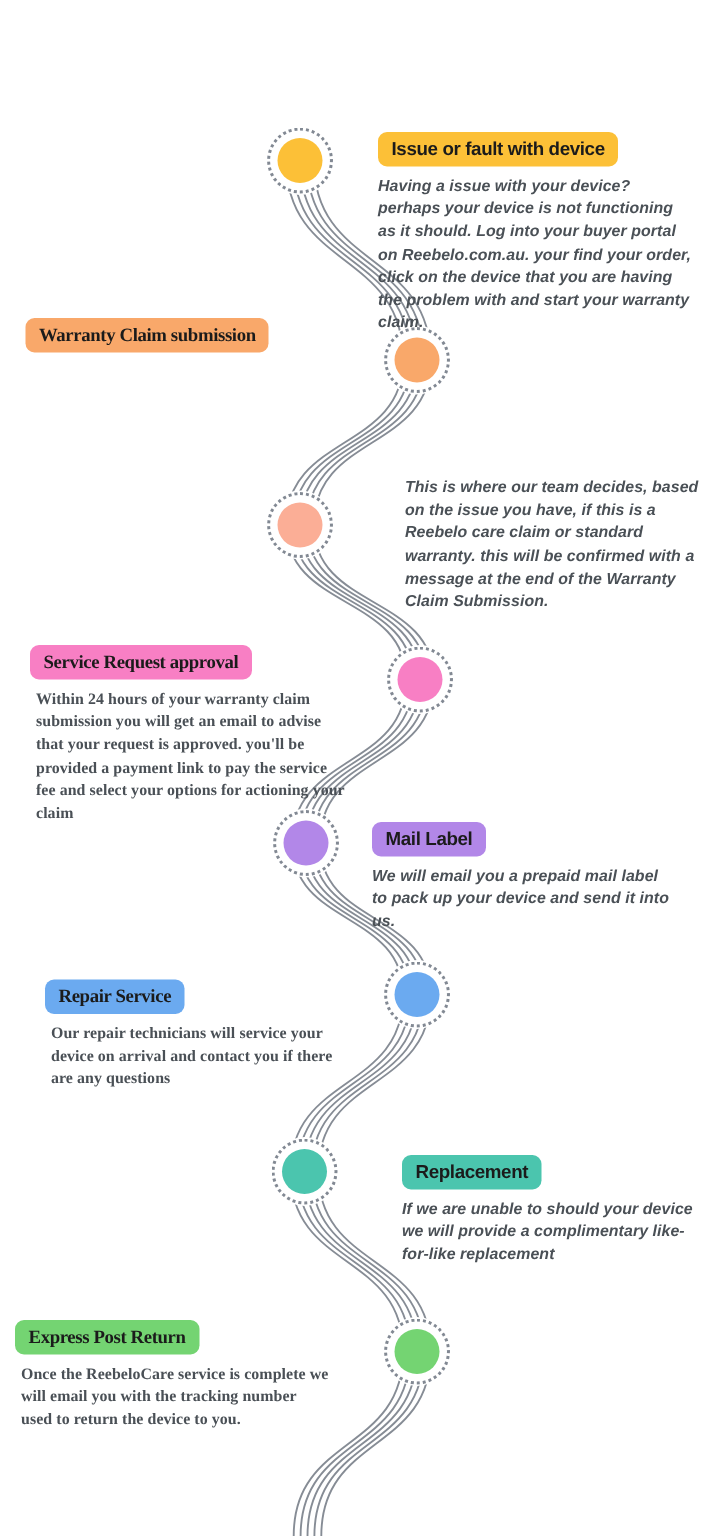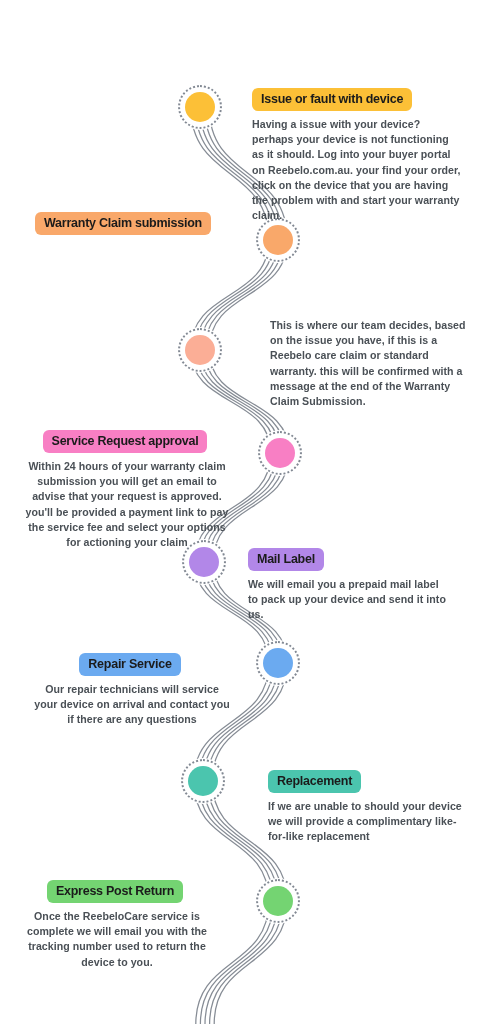--- a/index.html
+++ b/index.html
@@ -76,21 +76,21 @@
     margin-left: -15px;
     margin-top: -15px;
     border-radius: 50%;
   }
 
   
   .step {
     position: absolute;
     width: 205px;
   }
-  .step.left  { text-align: center; }
+  .step.left  { text-align: left; font-family: Liberation Serif, serif; }
   .step.right { text-align: left;  }
 
   .badge {
     display: inline-block;
     padding: 3px 9px 4px 9px;
     border-radius: 6px;
     font-size: 12.5px;
     line-height: 16px;
     font-weight: 700;
     letter-spacing: -0.25px;
@@ -100,21 +100,21 @@
 
   .body {
     margin-top: 6px;
     font-size: 10.6px;
     line-height: 15.2px;
     font-weight: 600;
     color: #4a5056;
     letter-spacing: 0.05px;
   }
   .step.left  .body { padding-left: 4px; }
-  .step.right .body { padding-right: 4px; }
+  .step.right .body { padding-right: 4px; font-style: italic; }
 </style>
 </head>
 <body>
 
 <div id="page">
 
 
   <svg id="ribbon" viewBox="0 0 483 1024" preserveAspectRatio="none" aria-hidden="true">
     <g id="ribbon-strands">
         <path d="M 190.8 107.0 C 190.8 180.2, 268.8 166.8, 268.8 240.0 C 268.8 300.5, 190.8 289.5, 190.8 350.0 C 190.8 406.6, 270.8 396.4, 270.8 453.0 C 270.8 513.0, 194.8 502.1, 194.8 562.0 C 194.8 617.5, 268.8 607.5, 268.8 663.0 C 268.8 727.9, 193.8 716.1, 193.8 781.0 C 193.8 847.0, 268.8 835.0, 268.8 901.0 C 268.8 968.6, 195.8 956.4, 195.8 1024.0" stroke="#868c95" stroke-width="1.2" fill="none" stroke-linecap="round"></path>

